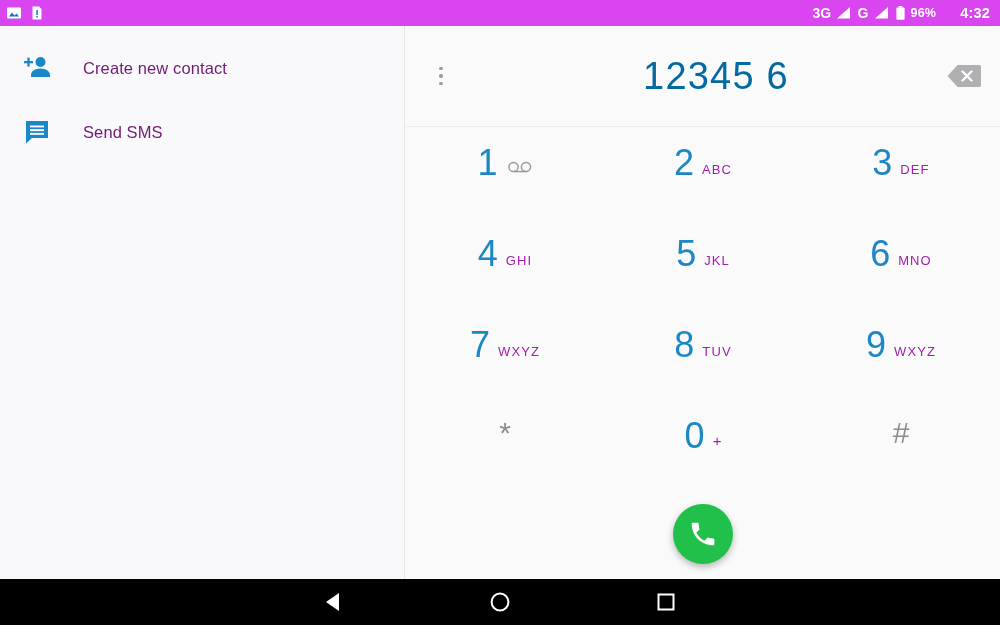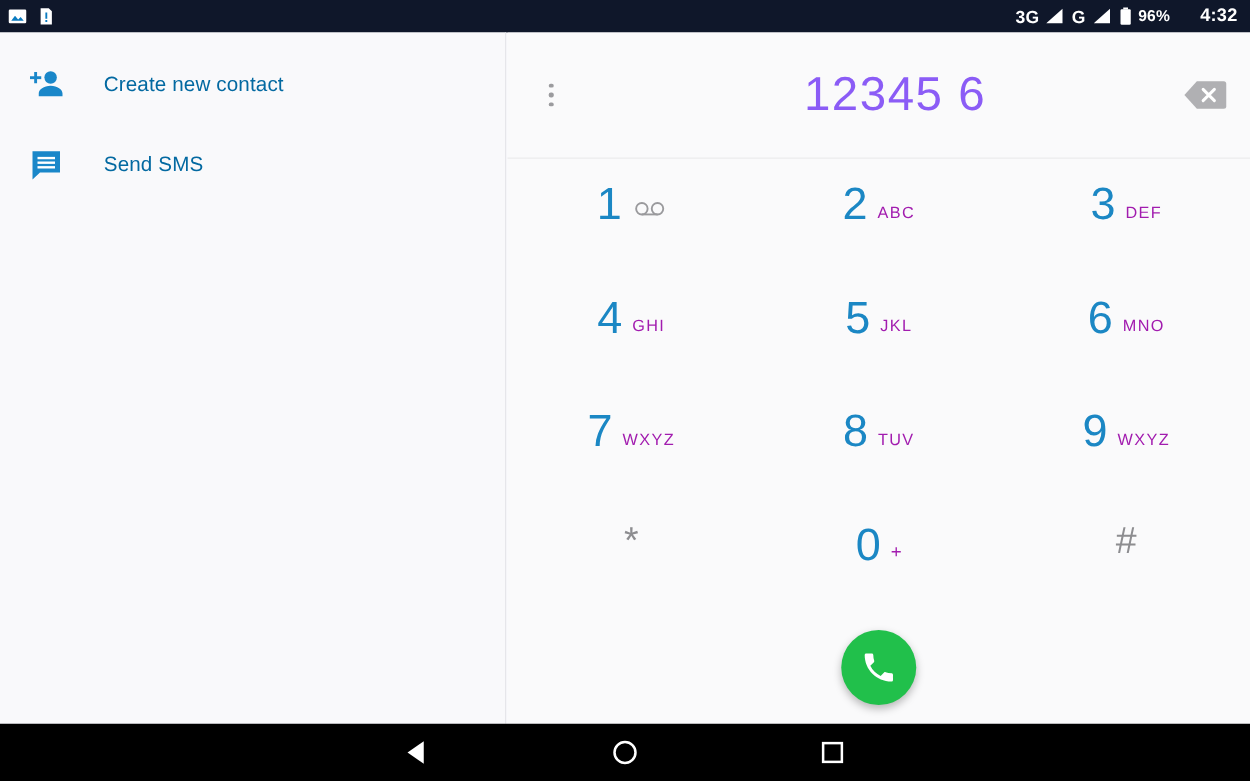--- a/index.html
+++ b/index.html
@@ -7,42 +7,42 @@
   body {
     font-family:"Liberation Sans", sans-serif;
     background:#000;
     overflow:hidden;
   }
   #screen { position:relative; width:1000px; height:625px; background:#fafafc; }
 
   
   #statusbar {
     position:absolute; left:0; top:0; width:1000px; height:26px;
-    background:#0f172a; display:flex; align-items:center;
+    background:#d946ef; display:flex; align-items:center;
     padding:0 10px 0 6px;
   }
   .sb-left { display:flex; align-items:center; gap:7px; }
   .sb-right { margin-left:auto; display:flex; align-items:center; gap:5px;
               color:#fff; font-size:14px; font-weight:bold; letter-spacing:.2px; }
   .sb-icon { width:16px; height:16px; display:block; }
   .sb-net { font-size:14px; font-weight:bold; color:#fff; }
   .sb-pct { font-size:12.5px; font-weight:bold; }
   .sb-time { font-size:14.5px; font-weight:bold; margin-left:19px; }
 
   
   #leftpanel {
     position:absolute; left:0; top:26px; width:405px; height:553px;
     background:#f9f9fb; border-right:1px solid #e6e6ea;
   }
   .action-item {
     display:flex; align-items:center; height:64px; padding-left:22px; cursor:pointer;
   }
   .action-icon { width:30px; height:30px; flex:0 0 30px; display:flex; align-items:center; justify-content:center; }
   .action-label {
-    margin-left:31px; font-size:16.5px; color:#0369a1; letter-spacing:.1px;
+    margin-left:31px; font-size:16.5px; color:#701a75; letter-spacing:.1px;
   }
   #item-create { margin-top:10px; }
   #item-add { margin-top:0px; }
   #item-sms { margin-top:0px;align-items:center; }
 
   
   #dialer {
     position:absolute; left:406px; top:26px; width:594px; height:553px;
     background:#fafafb;
   }
@@ -50,21 +50,21 @@
     position:relative; height:101px; border-bottom:1px solid #ececed;
     display:flex; align-items:center;
   }
   #overflow-menu {
     position:absolute; left:22px; top:50%; transform:translateY(-50%);
     width:26px; height:34px; display:flex; flex-direction:column;
     align-items:center; justify-content:center; gap:4px; cursor:pointer;
   }
   #overflow-menu i { width:3.4px; height:3.4px; border-radius:50%; background:#9b9b9e; display:block; }
   #dialed-number {
-    width:100%; text-align:center; font-size:38px; color:#8b5cf6;
+    width:100%; text-align:center; font-size:38px; color:#0369a1;
     font-weight:400; letter-spacing:1.2px; padding-left:26px;
   }
   #backspace {
     position:absolute; right:18px; top:50%; transform:translateY(-50%);
     width:36px; height:26px; cursor:pointer;
   }
 
   #keypad { padding:18px 0 0 0; }
   .key-row { display:flex; height:91px; }
   .key {

